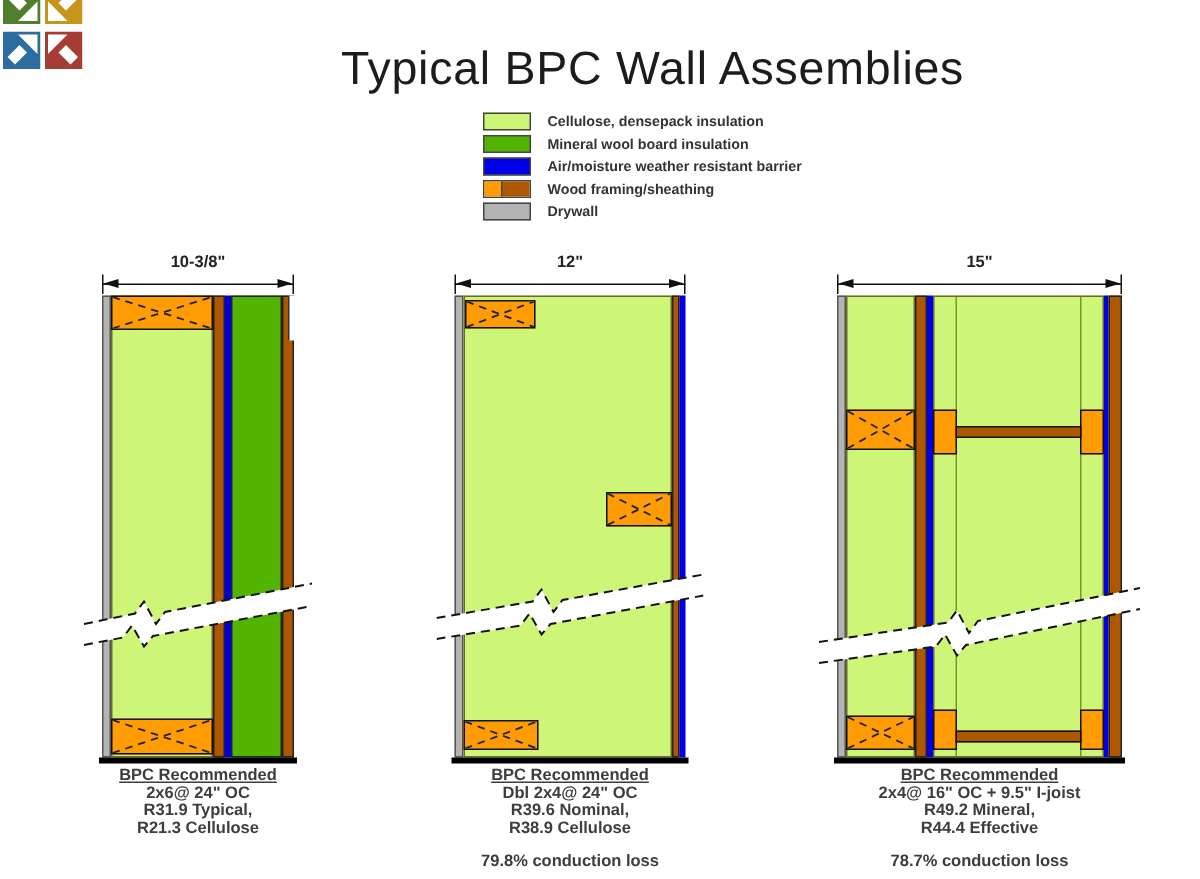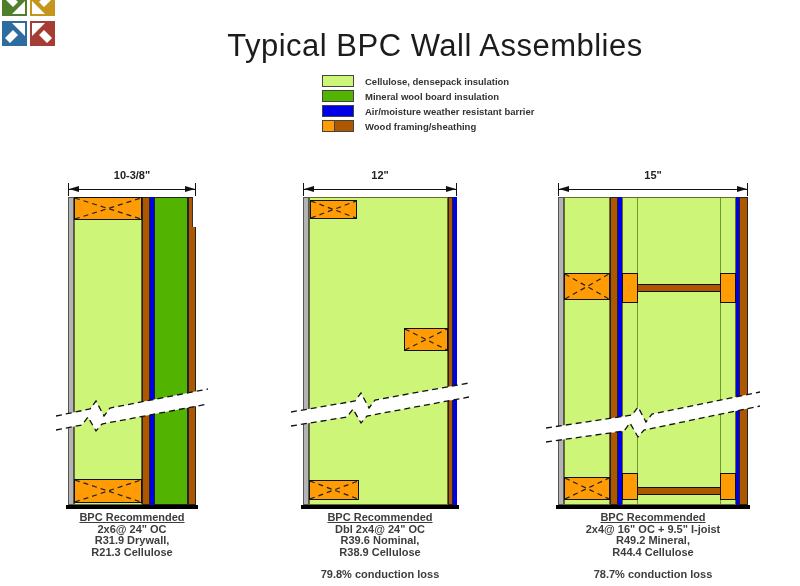--- a/index.html
+++ b/index.html
@@ -93,20 +93,24 @@
     <div class="sw sw-barrier"></div>
     <div class="lbl">Air/moisture weather resistant barrier</div>
   </div>
   <div class="lrow">
     <div class="sw sw-wood">
       <div class="sw-wood-a"></div>
       <div class="sw-wood-b"></div>
     </div>
     <div class="lbl">Wood framing/sheathing</div>
   </div>
+  <div class="lrow">
+    <div class="sw sw-drywall"></div>
+    <div class="lbl">Drywall</div>
+  </div>
 </div>
 
 <div class="dim" style="left:68px;width:128px;top:170px">
   <div class="dim-label">10-3/8"</div>
   <div class="dim-line"></div>
   <div class="dim-tick l"></div>
   <div class="dim-tick r"></div>
   <div class="dim-arrow l"></div>
   <div class="dim-arrow r"></div>
 </div>
@@ -204,29 +208,29 @@
 <svg class="break-svg" style="left:546px;top:384px" width="214" height="66">
   <path d="M0,44 L86,31 L92,23 L100,38 L106,30 L214,8 L214,22 L98,46 L92,53 L84,39 L78,47 L0,58 Z" fill="#fff"></path>
   <path d="M0,44 L86,31 L92,23 L100,38 L106,30 L214,8" fill="none" stroke="#111" stroke-width="1.3" stroke-dasharray="6,4"></path>
   <path d="M0,58 L78,47 L84,39 L92,53 L98,46 L214,22" fill="none" stroke="#111" stroke-width="1.3" stroke-dasharray="6,4"></path>
 </svg>
 <div class="bottombar" style="left:556px;width:194px"></div>
 
 <div class="caption" style="left:32px">
   <div class="cap-title">BPC Recommended</div>
   <div>2x6@ 24" OC</div>
-  <div>R31.9 Drywall,</div>
+  <div>R31.9 Typical,</div>
   <div>R21.3 Cellulose</div>
 </div>
 <div class="caption" style="left:280px">
   <div class="cap-title">BPC Recommended</div>
   <div>Dbl 2x4@ 24" OC</div>
   <div>R39.6 Nominal,</div>
   <div>R38.9 Cellulose</div>
   <div class="loss">79.8% conduction loss</div>
 </div>
 <div class="caption" style="left:553px">
   <div class="cap-title">BPC Recommended</div>
   <div>2x4@ 16" OC + 9.5" I-joist</div>
   <div>R49.2 Mineral,</div>
-  <div>R44.4 Cellulose</div>
+  <div>R44.4 Effective</div>
   <div class="loss">78.7% conduction loss</div>
 </div>
 
 </body></html>

